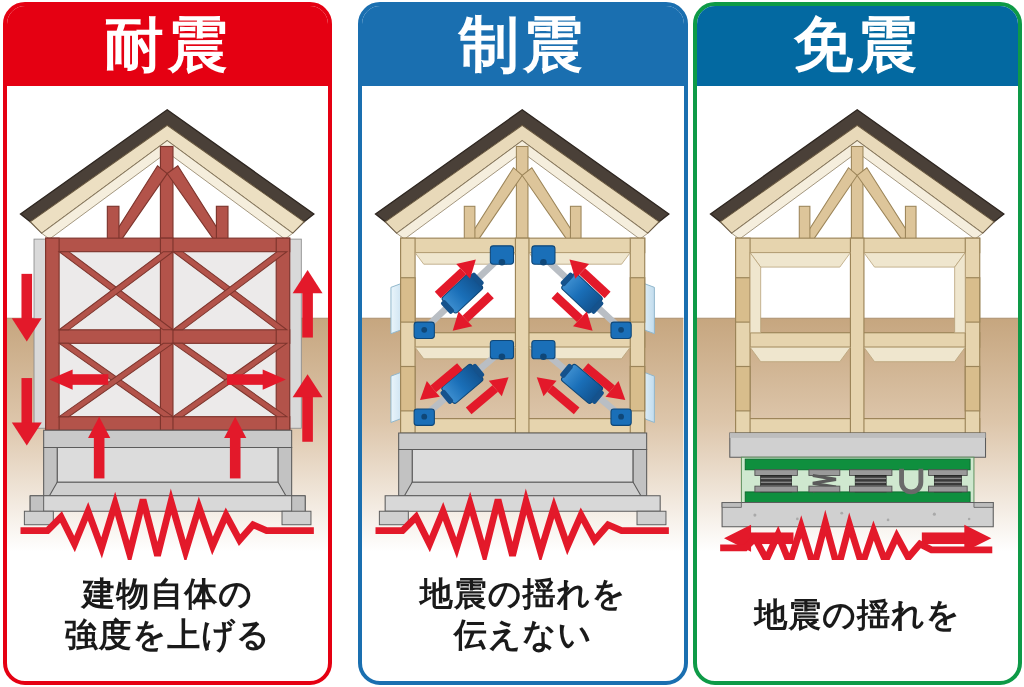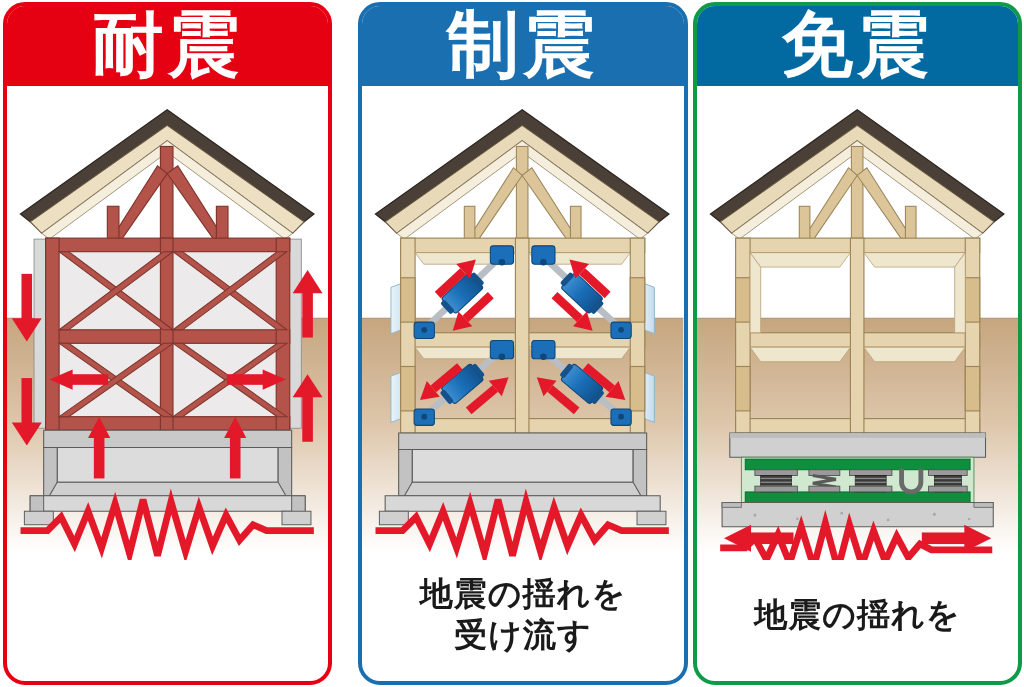--- a/index.html
+++ b/index.html
@@ -32,21 +32,21 @@
     border-top-left-radius:24px;
     border-top-right-radius:24px;
     display:flex; align-items:center; justify-content:center;
   }
   .p1 .header{ background:#e50012; }
   .p2 .header{ background:#1a6fb0; }
   .p3 .header{ background:#0369a1; }
 
   .header-title{
     color:#ffffff;
-    font-size:72px;
+    font-size:60px;
     font-weight:bold;
     letter-spacing:4px;
     line-height:1;
     font-family:"DejaVu Sans", sans-serif;
   }
 
   .stage{
     position:absolute;
     left:0; right:0; top:84px;
     height:470px;
@@ -199,20 +199,24 @@
           <g>
             <rect x="231" y="348" width="11" height="46"></rect>
             <polygon points="225,352 248,352 236.5,330"></polygon>
           </g>
         </g>
 
         <polyline points="14,448 42,448 56,434 70,462 84,428 98,466 112,420 127,472 141,416 156,474 170,418 185,470 199,424 213,464 227,432 241,458 255,442 269,448 318,448" fill="none" stroke="#e3192a" stroke-width="7" stroke-linejoin="miter" stroke-linecap="butt"></polyline>
       </svg>
     </div>
 
+    <div class="caption">
+      <div class="caption-line">建物自体の</div>
+      <div class="caption-line">強度を上げる</div>
+    </div>
   </div>
 
   <div class="panel p2">
     <div class="header">
       <span class="header-title">制震</span>
     </div>
 
     <div class="stage">
       <svg viewBox="0 0 333 470" preserveAspectRatio="xMidYMid meet">
         <defs>
@@ -379,21 +383,21 @@
           <rect x="18" y="428" width="30" height="14" fill="#d0d0d0" stroke="#5b5b5b" stroke-width="1"></rect>
           <rect x="285" y="428" width="30" height="14" fill="#d0d0d0" stroke="#5b5b5b" stroke-width="1"></rect>
         </g>
 
         <polyline points="14,448 42,448 56,434 70,462 84,428 98,466 112,420 127,472 141,416 156,474 170,418 185,470 199,424 213,464 227,432 241,458 255,442 269,448 318,448" fill="none" stroke="#e3192a" stroke-width="7" stroke-linejoin="miter" stroke-linecap="butt"></polyline>
       </svg>
     </div>
 
     <div class="caption">
       <div class="caption-line">地震の揺れを</div>
-      <div class="caption-line">受け流す</div>
+      <div class="caption-line">伝えない</div>
     </div>
   </div>
 
   <div class="panel p3">
     <div class="header">
       <span class="header-title">免震</span>
     </div>
 
     <div class="stage">
       <svg viewBox="0 0 333 470" preserveAspectRatio="xMidYMid meet">

